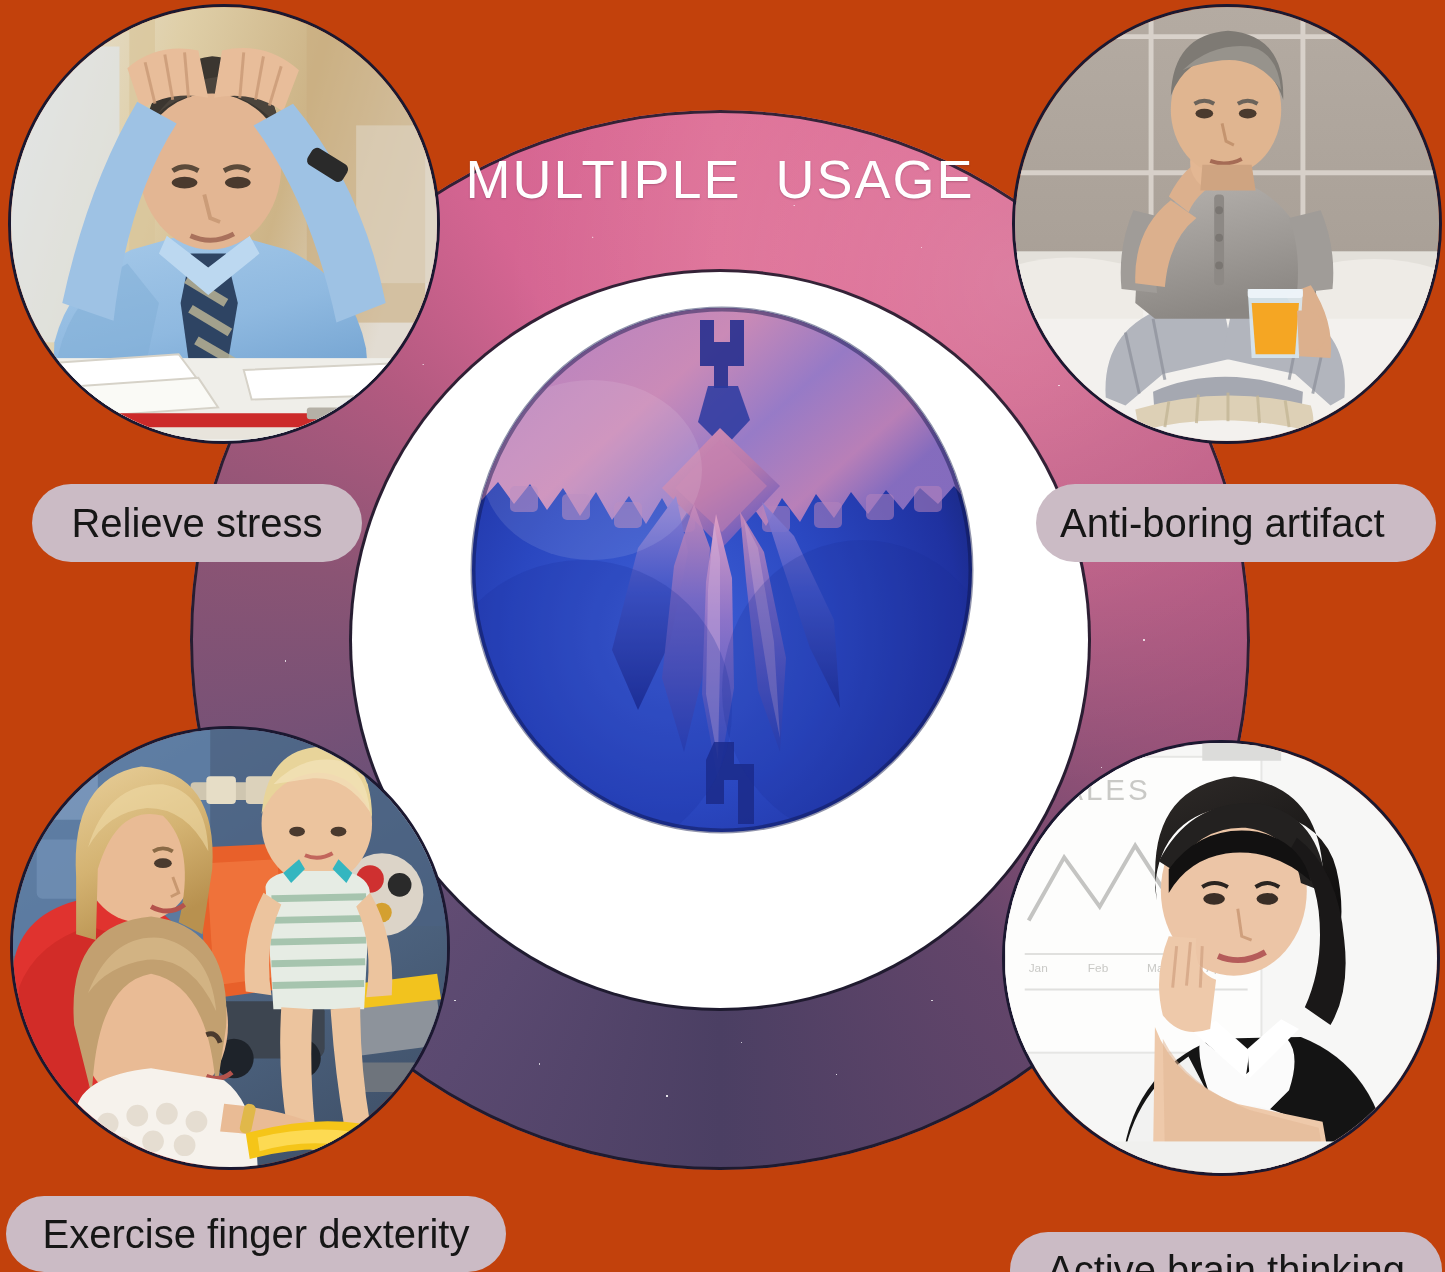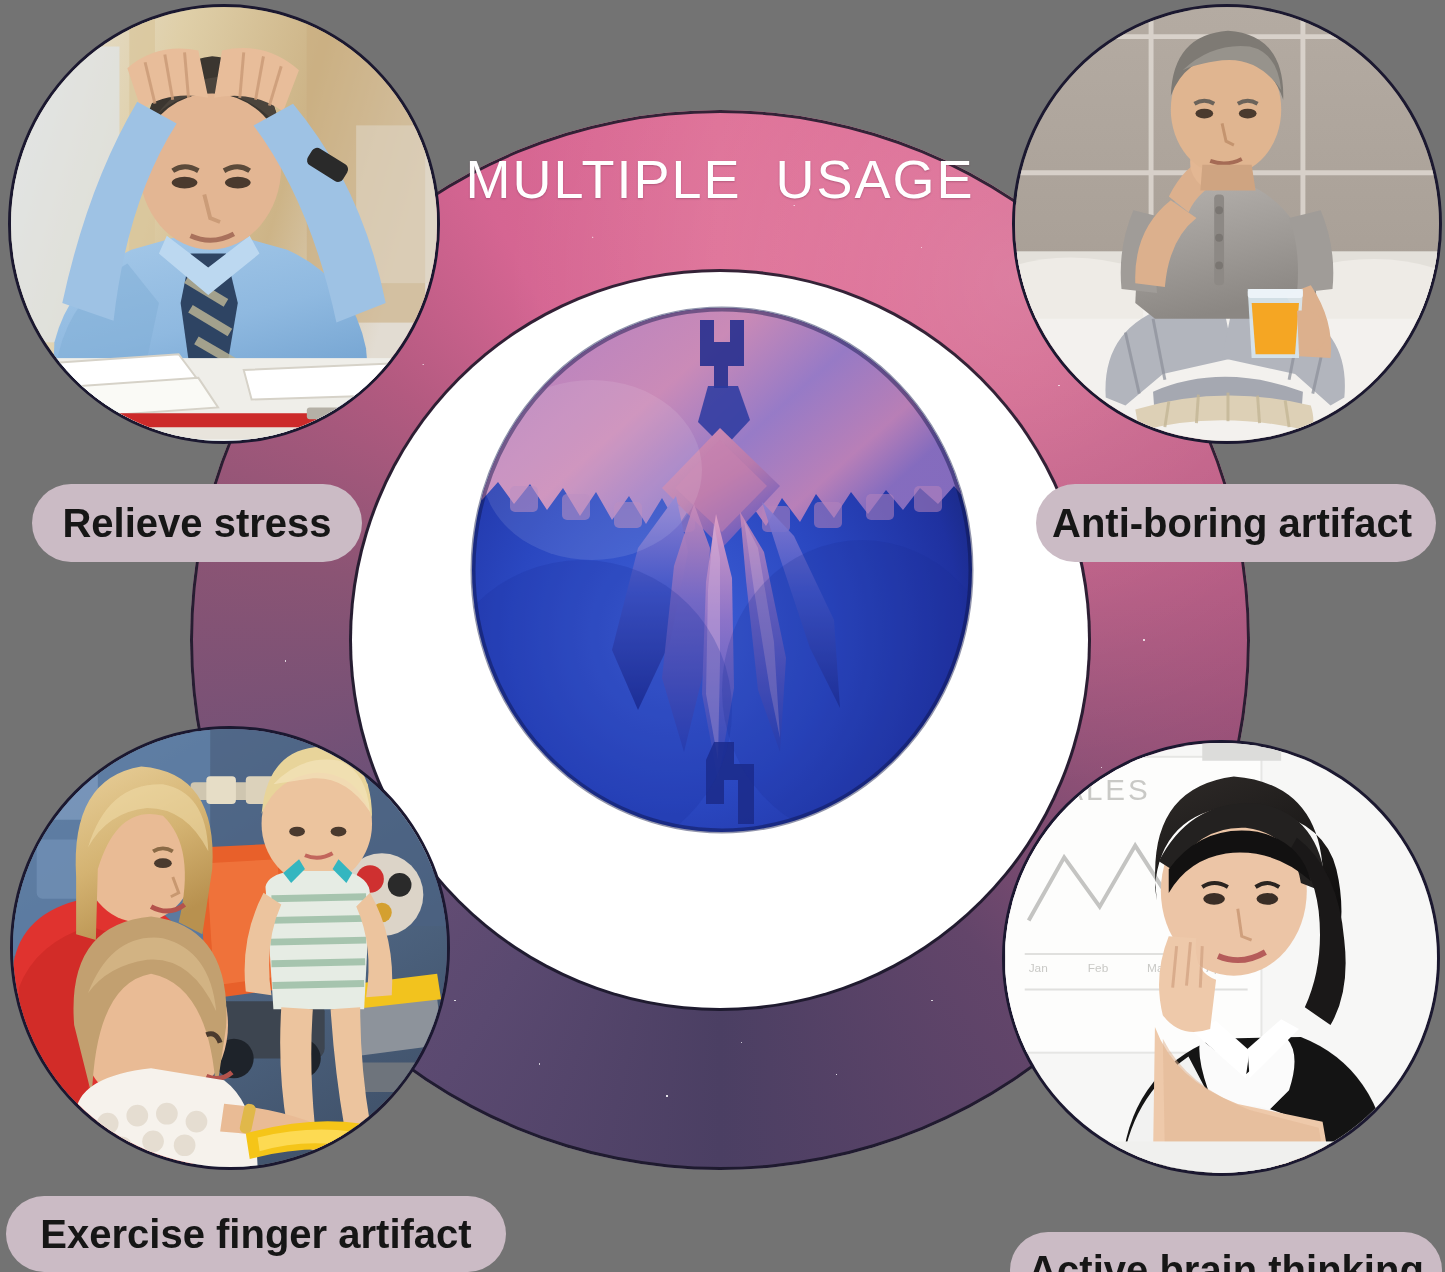--- a/index.html
+++ b/index.html
@@ -5,21 +5,21 @@
   * { margin:0; padding:0; box-sizing:border-box; }
   html, body {
     width:1445px; height:1272px;
     background:#ffffff;
     font-family:"Liberation Sans", sans-serif;
     overflow:hidden;
   }
   #stage {
     position:relative;
     width:1445px; height:1272px;
-    background:#737373;
+    background:#c2410c;
   }
 
   
   .ring-wrap {
     position:absolute;
     left:190px; top:110px;
     width:1060px; height:1060px;
   }
   .ring {
     position:absolute; inset:0;
@@ -123,25 +123,25 @@
   
   .pill {
     position:absolute;
     background:#cbbbc5;
     border-radius:46px;
     display:flex;
     align-items:center;
     z-index:12;
     color:#161616;
     font-size:40px;
-    font-weight:700;
+    font-weight:400;
     white-space:nowrap;
   }
   .pill-stress   { left:32px;   top:484px;  width:330px; height:78px; justify-content:center; padding:0 26px; }
-  .pill-boring   { left:1036px; top:484px;  width:400px; height:78px; justify-content:flex-end; padding:0 24px; }
+  .pill-boring   { left:1036px; top:484px;  width:400px; height:78px; justify-content:flex-start; padding:0 24px; }
   .pill-dexter   { left:6px;    top:1196px; width:500px; height:76px; justify-content:center; padding:0 24px; }
   .pill-brain    { left:1010px; top:1196px; width:432px; height:76px; justify-content:center; padding:0 24px;margin-top:36px; }
 </style>
 </head>
 <body>
 
 <div id="stage">
 
   <div class="ring-wrap">
     <div class="ring"></div>
@@ -577,20 +577,20 @@
 
   <div class="pill pill-stress">
     <span>Relieve stress</span>
   </div>
 
   <div class="pill pill-boring">
     <span>Anti-boring artifact</span>
   </div>
 
   <div class="pill pill-dexter">
-    <span>Exercise finger artifact</span>
+    <span>Exercise finger dexterity</span>
   </div>
 
   <div class="pill pill-brain">
     <span>Active brain thinking</span>
   </div>
 
 </div>
 
 </body></html>

